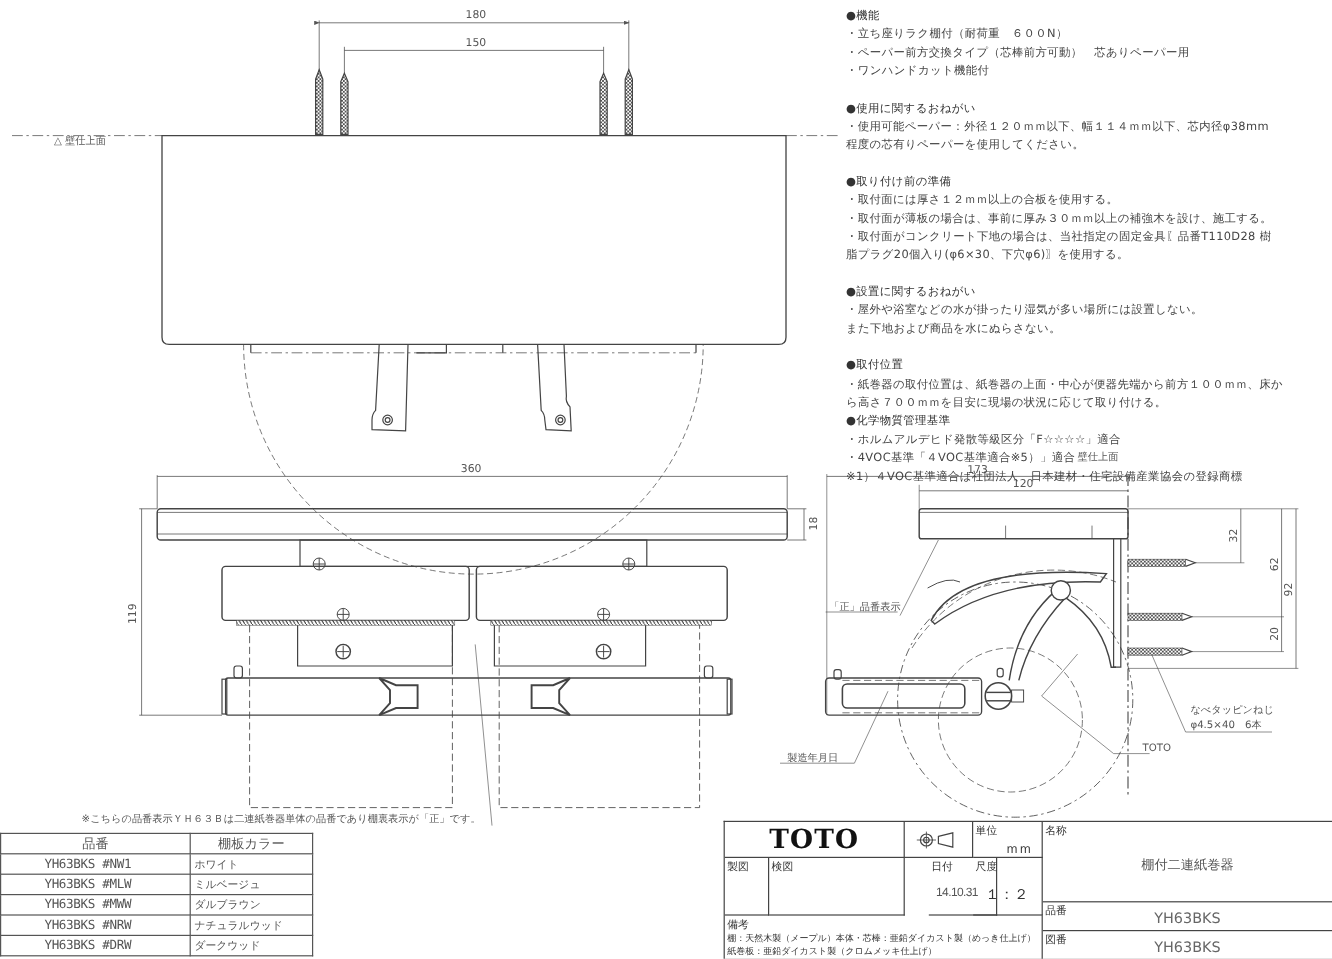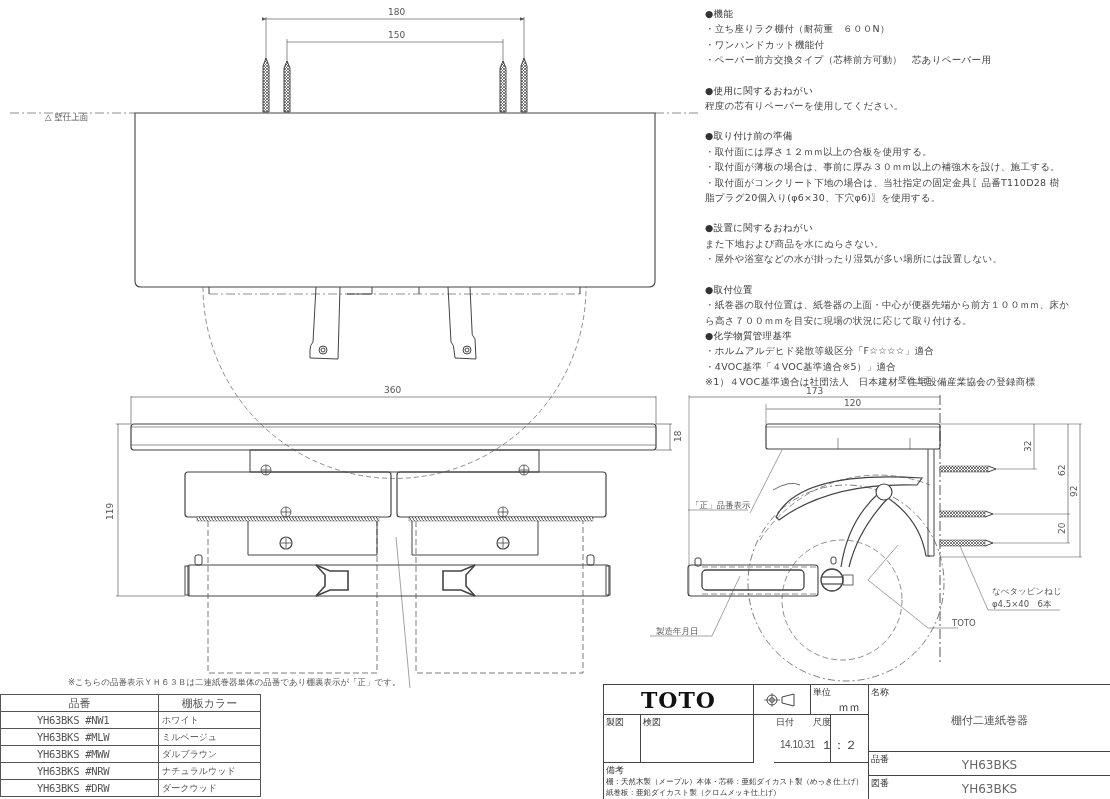--- a/index.html
+++ b/index.html
@@ -215,41 +215,42 @@
     <text class="lbl" x="952" y="626">TOTO</text>
     <text class="lbl" x="992" y="594">なべタッピンねじ</text>
     <text class="lbl" x="992" y="607">φ4.5×40　6本</text>
   </g>
 </svg>
 
 <div class="notes">
   <div>
     <div class="h">●機能</div>
     <div>・立ち座りラク棚付（耐荷重　６００N）</div>
+    <div>・ペーパー前方交換タイプ（芯棒前方可動）　芯ありペーパー用</div>
     <div>・ワンハンドカット機能付</div>
-    <div>・ペーパー前方交換タイプ（芯棒前方可動）　芯ありペーパー用</div>
   </div>
   <div class="gap"></div>
   <div>
     <div class="h">●使用に関するおねがい</div>
+    <div>・使用可能ペーパー：外径１２０ｍｍ以下、幅１１４ｍｍ以下、芯内径φ38mm</div>
     <div>程度の芯有りペーパーを使用してください。</div>
   </div>
   <div class="gap"></div>
   <div>
     <div class="h">●取り付け前の準備</div>
     <div>・取付面には厚さ１２ｍｍ以上の合板を使用する。</div>
     <div>・取付面が薄板の場合は、事前に厚み３０ｍｍ以上の補強木を設け、施工する。</div>
     <div>・取付面がコンクリート下地の場合は、当社指定の固定金具〖品番T110D28 樹</div>
     <div>脂プラグ20個入り(φ6×30、下穴φ6)〗を使用する。</div>
   </div>
   <div class="gap"></div>
   <div>
     <div class="h">●設置に関するおねがい</div>
+    <div>・屋外や浴室などの水が掛ったり湿気が多い場所には設置しない。</div>
     <div>また下地および商品を水にぬらさない。</div>
-    <div>・屋外や浴室などの水が掛ったり湿気が多い場所には設置しない。</div>
   </div>
   <div class="gap"></div>
   <div>
     <div class="h">●取付位置</div>
     <div>・紙巻器の取付位置は、紙巻器の上面・中心が便器先端から前方１００ｍｍ、床か</div>
     <div>ら高さ７００ｍｍを目安に現場の状況に応じて取り付ける。</div>
   </div>
   <div>
     <div class="h">●化学物質管理基準</div>
     <div>・ホルムアルデヒド発散等級区分「F☆☆☆☆」適合</div>

